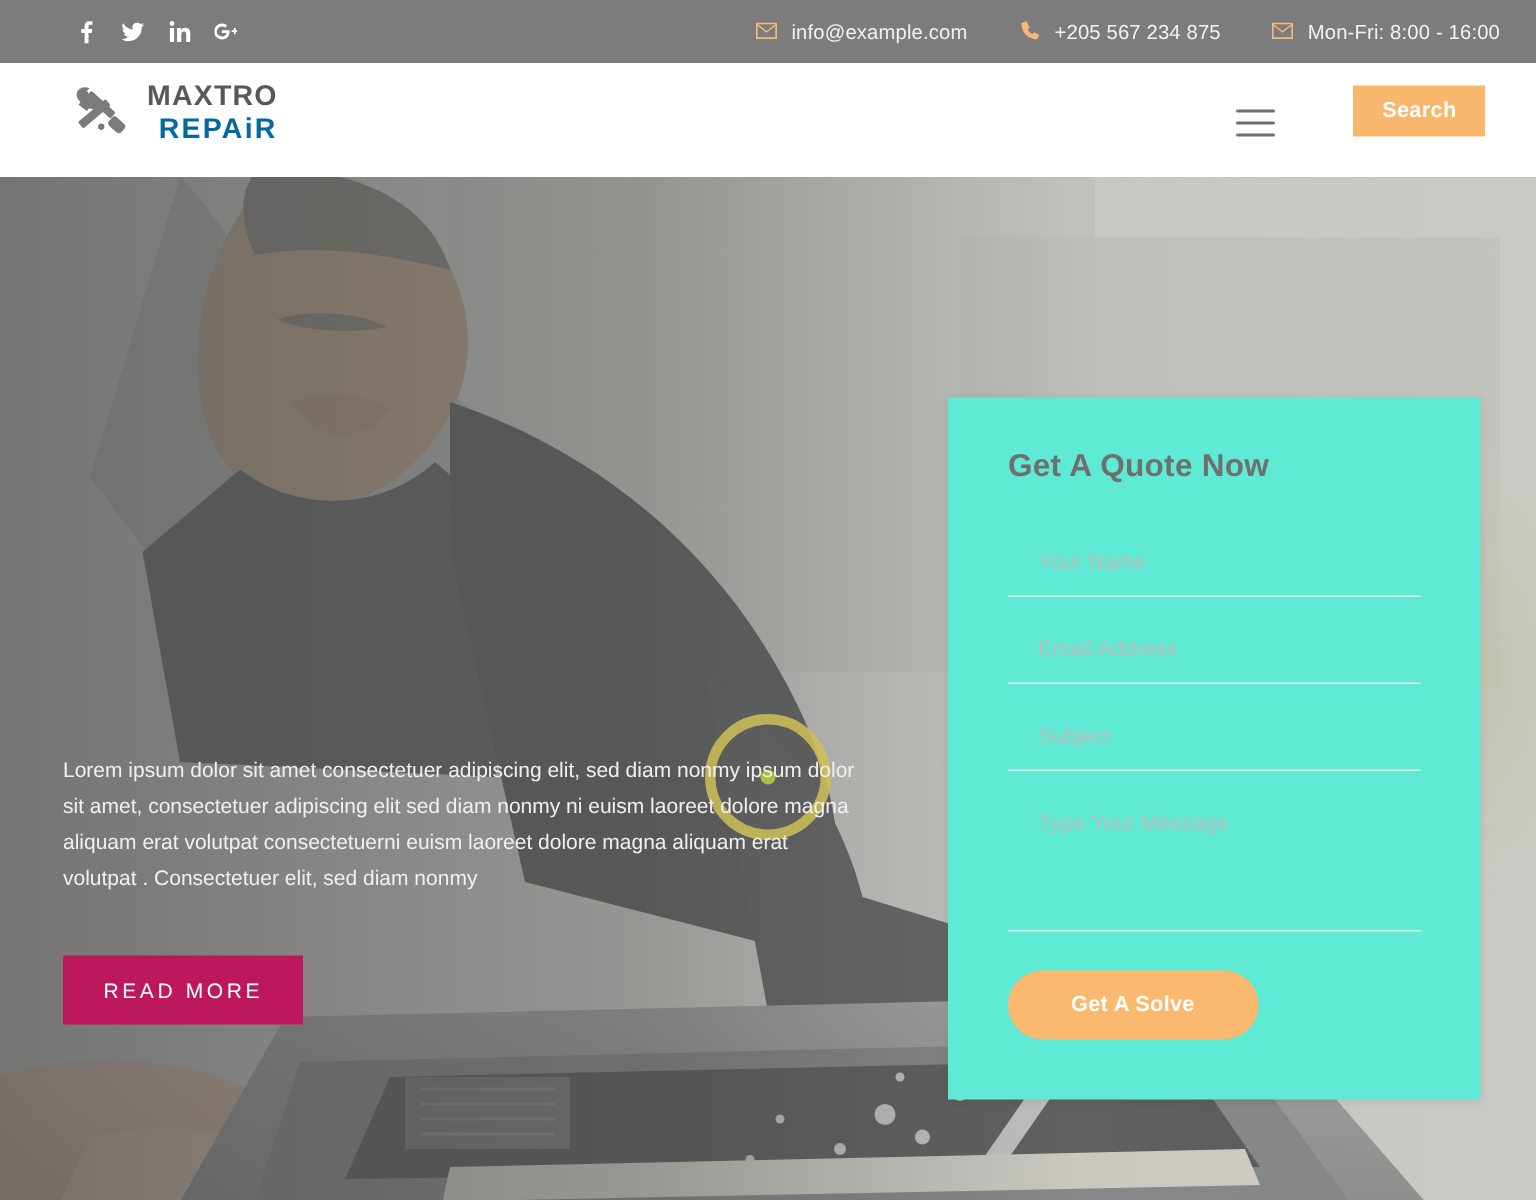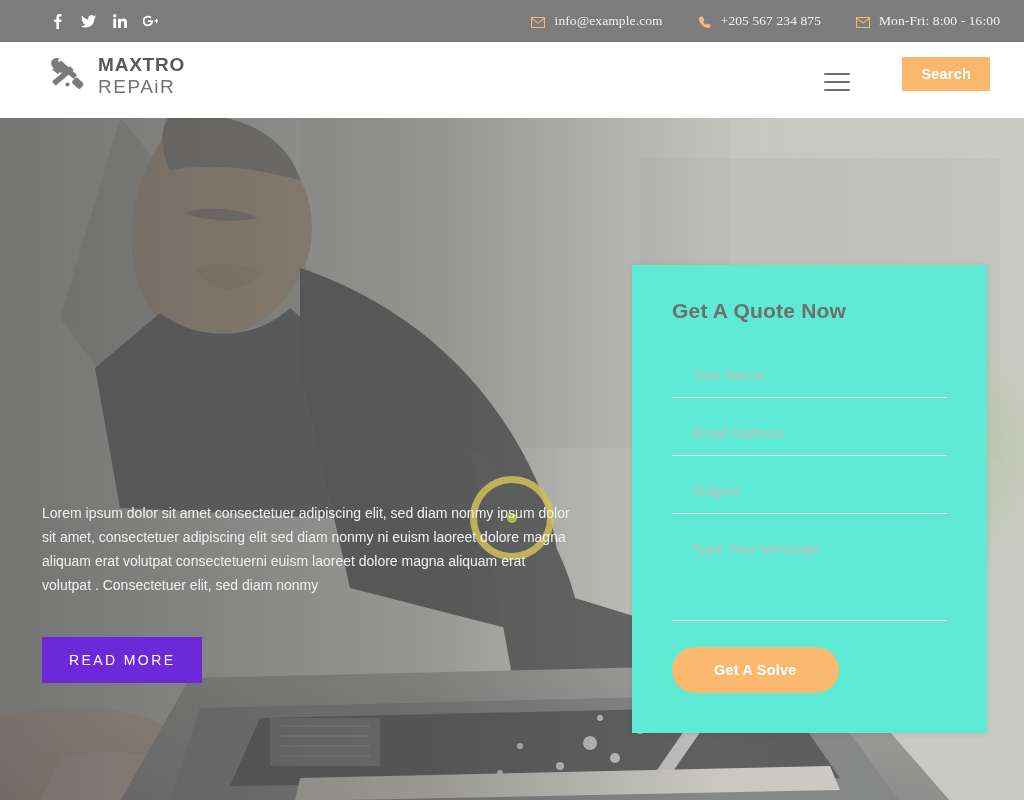--- a/index.html
+++ b/index.html
@@ -35,28 +35,27 @@
   .social-link svg { display: block; fill: #ffffff; }
 
   .contacts {
     margin-left: auto;
     display: flex;
     align-items: center;
     gap: 34px;
   }
   .contact-item {
     display: flex;
-    align-items: flex-end;
+    align-items: flex-start;
     gap: 9px;
     color: #f2f2f2;
     font-size: 13.5px;
     letter-spacing: .1px;
     white-space: nowrap;
     cursor: pointer;
-    font-family: Liberation Serif, serif;
   }
   .contact-icon { width: 15px; height: 13px; display:flex; align-items:center; justify-content:center; }
   .contact-icon svg { display:block; fill:#f5b977; }
 
   
   .header {
     height: 76px;
     background: #ffffff;
     display: flex;
     align-items: center;
@@ -66,22 +65,22 @@
   }
   .logo { display: flex; align-items: center; gap: 10px; cursor: pointer; }
   .logo-mark { width: 46px; height: 46px; flex: none; }
   .logo-mark svg { display:block; }
   .logo-text { line-height: 1; padding-top: 2px; }
   .logo-top {
     font-size: 19px; font-weight: bold; color: #585858;
     letter-spacing: .8px; display:block;
   }
   .logo-bottom {
-    font-size: 19px; font-weight: normal; color: #737373;
-    letter-spacing: 1.5px; display:block; margin-top: 3px;
+    font-size: 19px; font-weight: bold; color: #0369a1;
+    letter-spacing: 1.5px; display:block; margin-top: 3px; text-align: right;
   }
 
   .header-right {
     margin-left: auto;
     display: flex;
     align-items: flex-end;
     gap: 52px;
     padding-right: 10px;
   }
   .hamburger {
@@ -158,21 +157,21 @@
     left: 42px; top: 383px;
     width: 535px;
     font-size: 14px;
     line-height: 24px;
     color: #f0f0f0;
   }
 
   .read-more {
     position: absolute;
     left: 42px; top: 519px;
-    background: #6d28d9;
+    background: #be185d;
     color: #ffffff;
     border: none;
     font-family: inherit;
     font-size: 14px;
     letter-spacing: 2.4px;
     padding: 15px 27px;
     cursor: pointer;
     text-align: center;
   }
 

